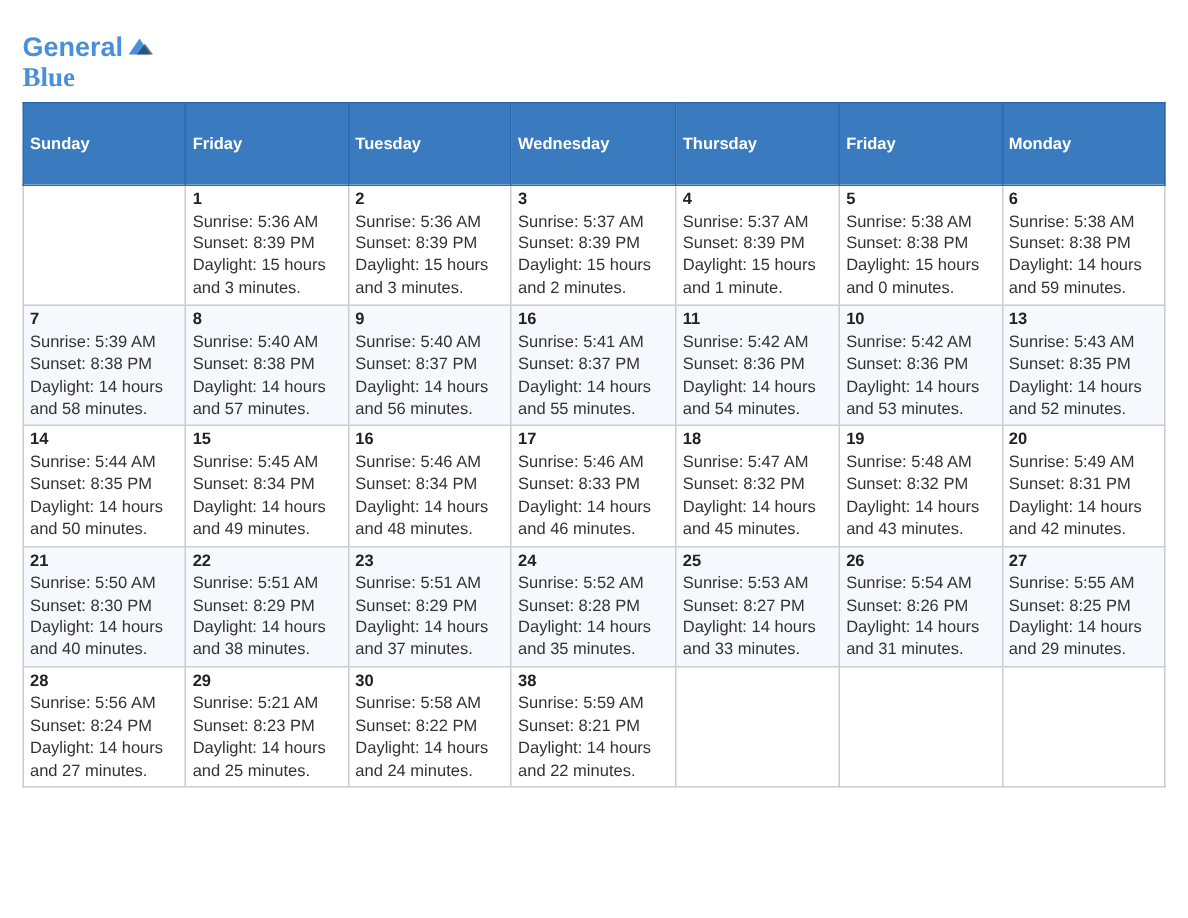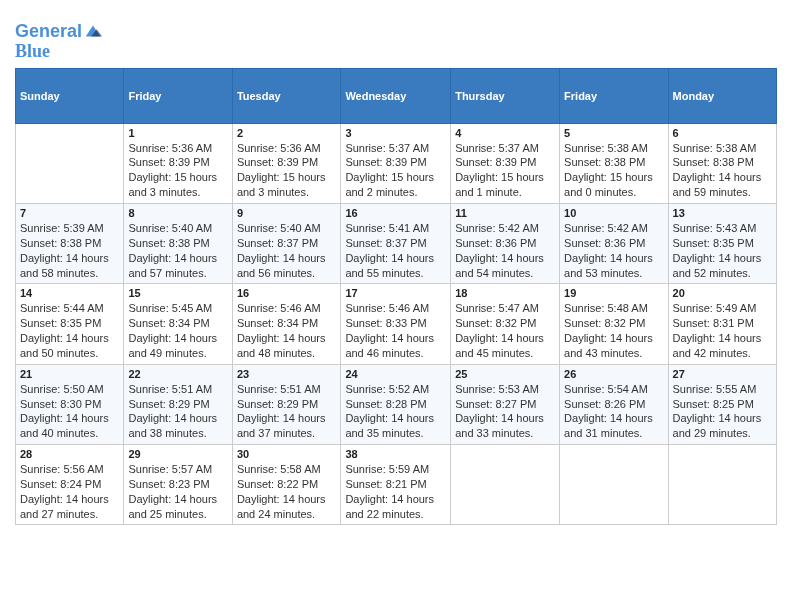--- a/index.html
+++ b/index.html
@@ -333,21 +333,21 @@
         <tr>
           <td>
             <div class="day-number">28</div>
             <div class="day-info">Sunrise: 5:56 AM
 Sunset: 8:24 PM
 Daylight: 14 hours
 and 27 minutes.</div>
           </td>
           <td>
             <div class="day-number">29</div>
-            <div class="day-info">Sunrise: 5:57 AM
+            <div class="day-info">Sunrise: 5:21 AM
 Sunset: 8:23 PM
 Daylight: 14 hours
 and 25 minutes.</div>
           </td>
           <td>
             <div class="day-number">30</div>
             <div class="day-info">Sunrise: 5:58 AM
 Sunset: 8:22 PM
 Daylight: 14 hours
 and 24 minutes.</div>

